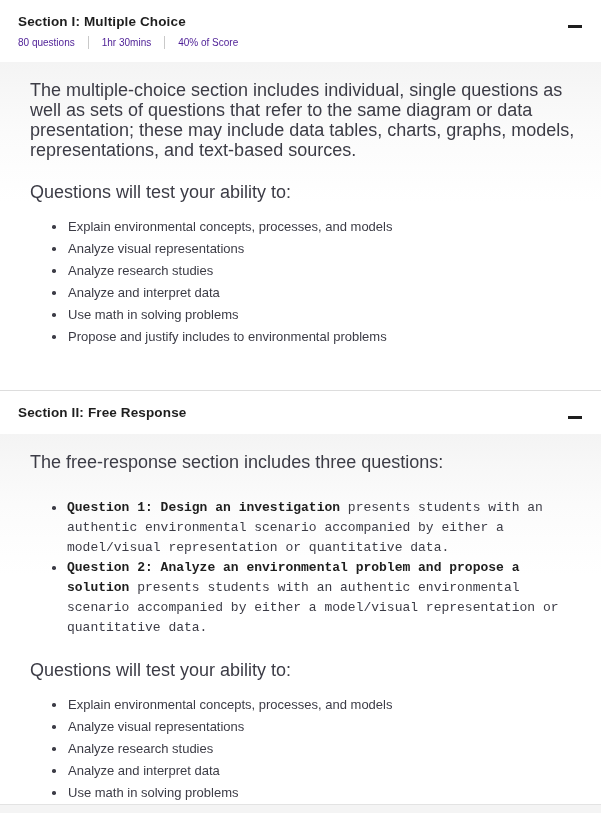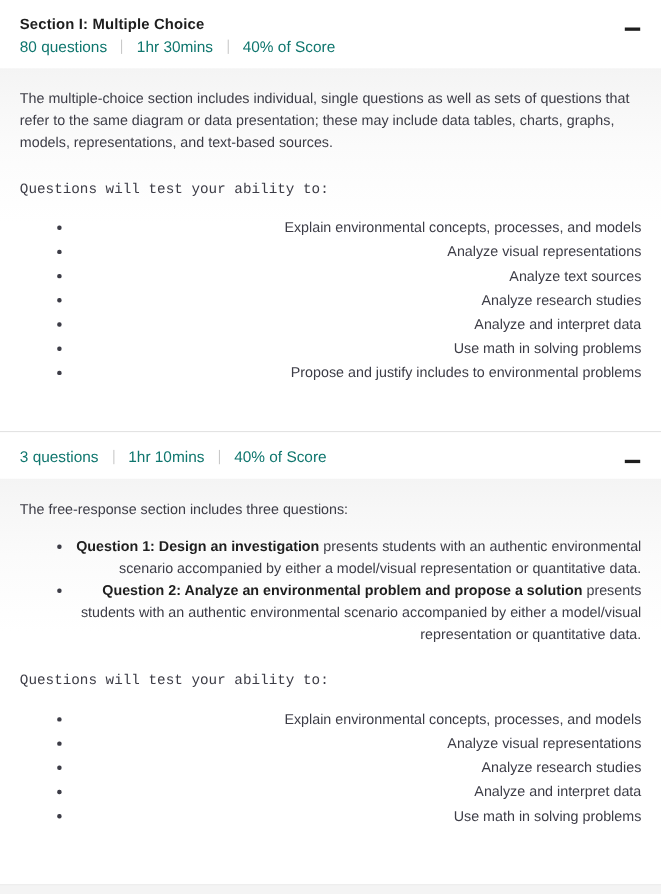--- a/index.html
+++ b/index.html
@@ -34,22 +34,22 @@
     font-size: 13.5px;
     font-weight: bold;
     color: #1e1e1e;
     line-height: 18px;
     letter-spacing: 0.01em;
     margin: 0 0 2px 0;
   }
   .section-meta {
     display: flex;
     align-items: center;
-    font-size: 14px;
-    color: #0f766e;
+    font-size: 10px;
+    color: #4c1d95;
     line-height: 19px;
     margin: 0;
   }
   .section-meta .meta-item {
     white-space: nowrap;
   }
   .section-meta .meta-sep {
     display: inline-block;
     width: 1px;
     height: 13px;
@@ -76,40 +76,38 @@
   }
 
   
   .section-panel {
     background: linear-gradient(to bottom, #f4f4f4 0px, #f7f7f7 28px, #fbfbfb 70px, #ffffff 140px, #ffffff 100%);
     padding: 18px 18px 0 18px;
     box-sizing: border-box;
   }
 
   .panel-text {
-    font-size: 13px;
+    font-size: 18px;
     line-height: 20px;
     color: #3c3c46;
-    margin: 0 0 6px 0;
+    margin: 0 0 6px 12px;
     max-width: 566px;
   }
   .panel-text.lead {
     margin-bottom: 0;
   }
   .panel-text.ability {
     margin-top: 22px;
     margin-bottom: 0;
-    font-family: Liberation Mono, monospace;
   }
 
   ul.panel-list {
     list-style: none;
     margin: 16px 0 0 0;
     padding: 0 0 0 34px;
-    text-align: right;
   }
   ul.panel-list li {
     position: relative;
     font-size: 13px;
     line-height: 18px;
     color: #3c3c46;
     padding: 0 0 0 16px;
     margin: 0 0 4px 0;
   }
   ul.panel-list li::before {
@@ -117,21 +115,22 @@
     position: absolute;
     left: 0;
     top: 7px;
     width: 3.5px;
     height: 3.5px;
     background: #3c3c46;
     border-radius: 50%;
   }
 
   ul.panel-list.questions {
-    margin-top: 14px;
+    margin-top: 26px;
+    font-family: Liberation Mono, monospace;
   }
   ul.panel-list.questions li {
     line-height: 20px;
     margin-bottom: 0;
     padding-left: 15px;
   }
   ul.panel-list.questions li::before {
     top: 8px;
   }
   ul.panel-list.questions li b {
@@ -184,42 +183,35 @@
         <span class="bar"></span>
       </div>
     </div>
 
     <div class="section-panel">
       <p class="panel-text lead">The multiple-choice section includes individual, single questions as well as sets of questions that refer to the same diagram or data presentation; these may include data tables, charts, graphs, models, representations, and text-based sources.</p>
       <p class="panel-text ability">Questions will test your ability to:</p>
       <ul class="panel-list">
         <li>Explain environmental concepts, processes, and models</li>
         <li>Analyze visual representations</li>
-        <li>Analyze text sources</li>
         <li>Analyze research studies</li>
         <li>Analyze and interpret data</li>
         <li>Use math in solving problems</li>
         <li>Propose and justify includes to environmental problems</li>
       </ul>
       <div class="panel-spacer-lg"></div>
     </div>
 
     <div class="section-divider"></div>
   </div>
 
   <div class="section">
 
     <div class="section-header">
-      <div class="section-meta">
-        <span class="meta-item">3 questions</span>
-        <span class="meta-sep"></span>
-        <span class="meta-item">1hr 10mins</span>
-        <span class="meta-sep"></span>
-        <span class="meta-item">40% of Score</span>
-      </div>
+      <div class="section-title">Section II: Free Response</div>
       <div class="toggle-icon">
         <span class="bar"></span>
       </div>
     </div>
 
     <div class="section-panel">
       <p class="panel-text lead">The free-response section includes three questions:</p>
 
       <ul class="panel-list questions">
         <li><b>Question 1: Design an investigation</b><span> presents students with an authentic environmental scenario accompanied by either a model/visual representation or quantitative data.</span></li>

